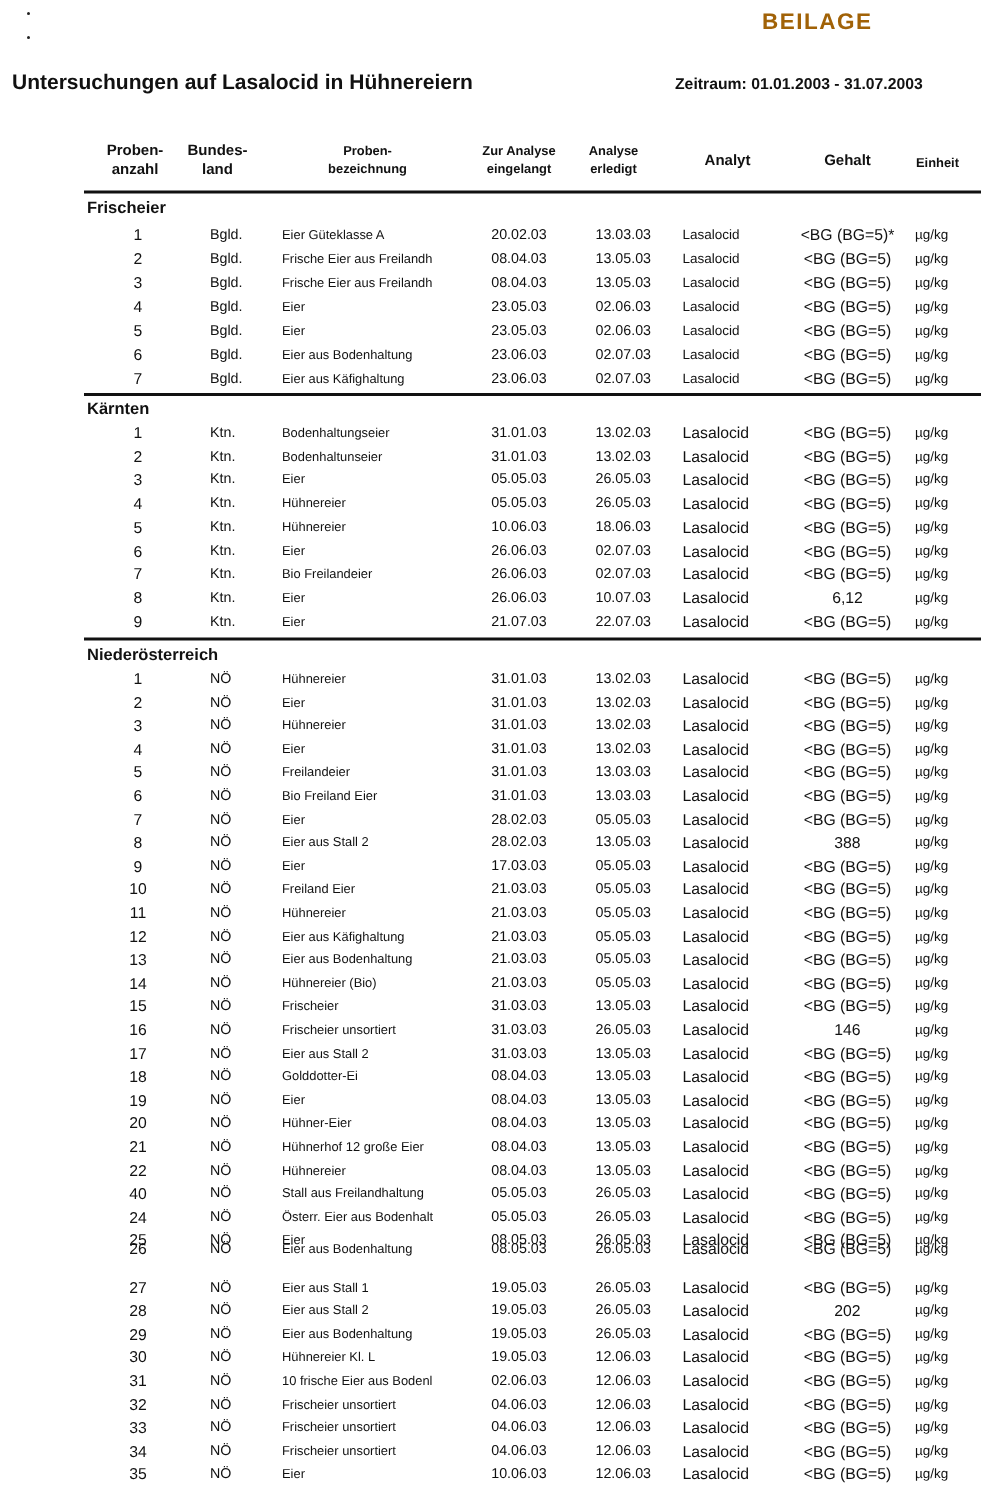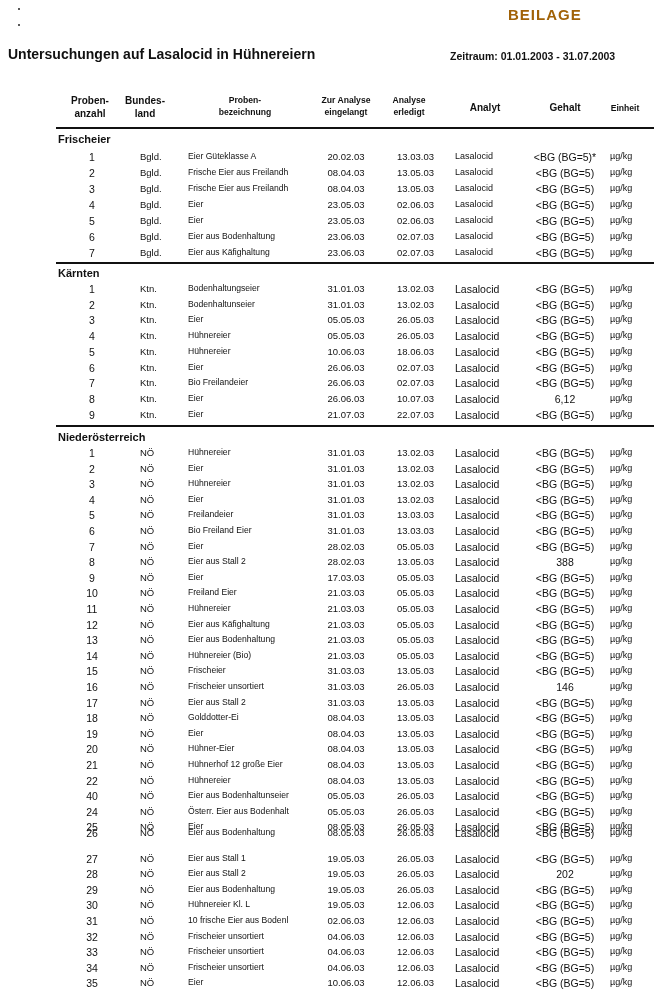--- a/index.html
+++ b/index.html
@@ -469,21 +469,21 @@
       <span class="c-bez">Hühnereier</span>
       <span class="c-ein">08.04.03</span>
       <span class="c-erl">13.05.03</span>
       <span class="c-ana">Lasalocid</span>
       <span class="c-geh">&lt;BG (BG=5)</span>
       <span class="c-ein2">µg/kg</span>
     </div>
     <div class="row" style="top: 343.2px;">
       <span class="c-nr">40</span>
       <span class="c-bl">NÖ</span>
-      <span class="c-bez">Eier aus Bodenhaltunseier</span>
+      <span class="c-bez">Stall aus Freilandhaltung</span>
       <span class="c-ein">05.05.03</span>
       <span class="c-erl">26.05.03</span>
       <span class="c-ana">Lasalocid</span>
       <span class="c-geh">&lt;BG (BG=5)</span>
       <span class="c-ein2">µg/kg</span>
     </div>
     <div class="row" style="top: 358.8px;">
       <span class="c-nr">24</span>
       <span class="c-bl">NÖ</span>
       <span class="c-bez">Österr. Eier aus Bodenhalt</span>

